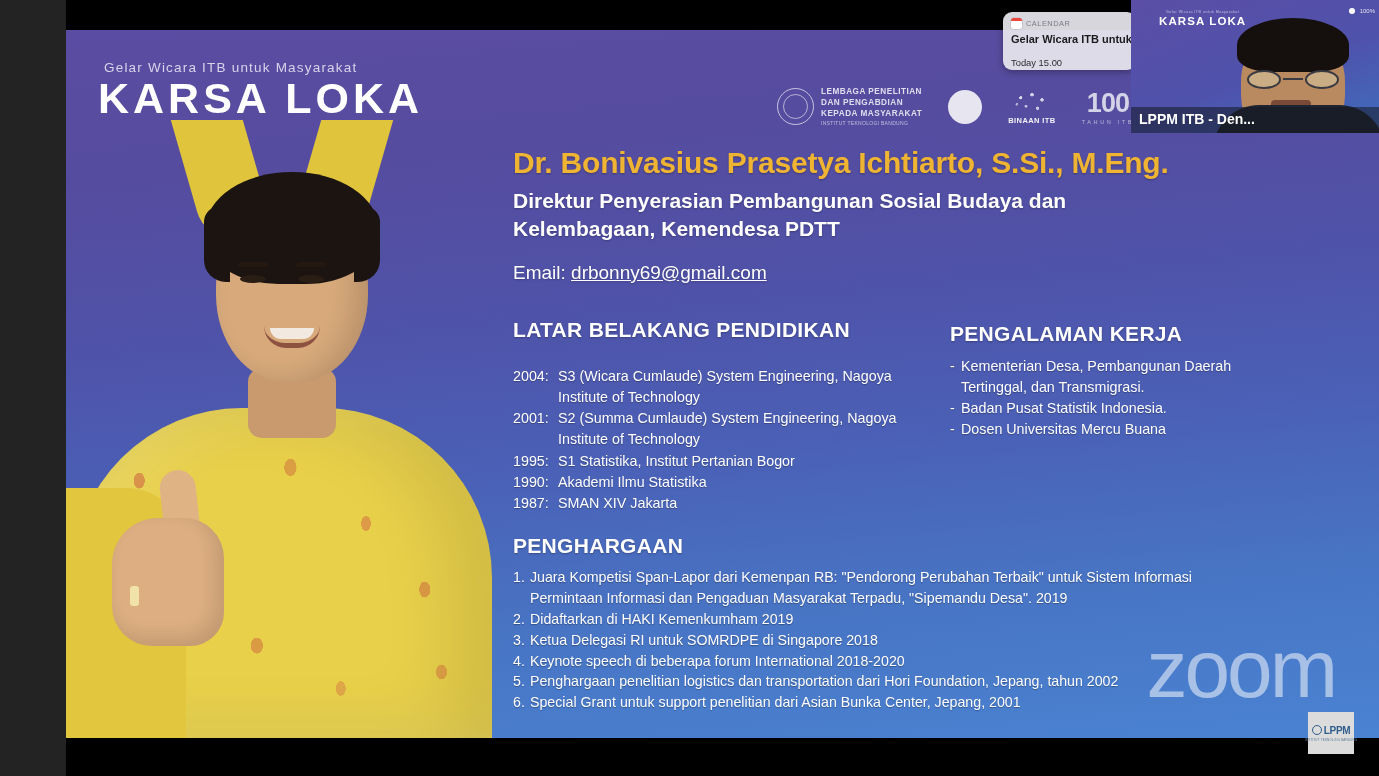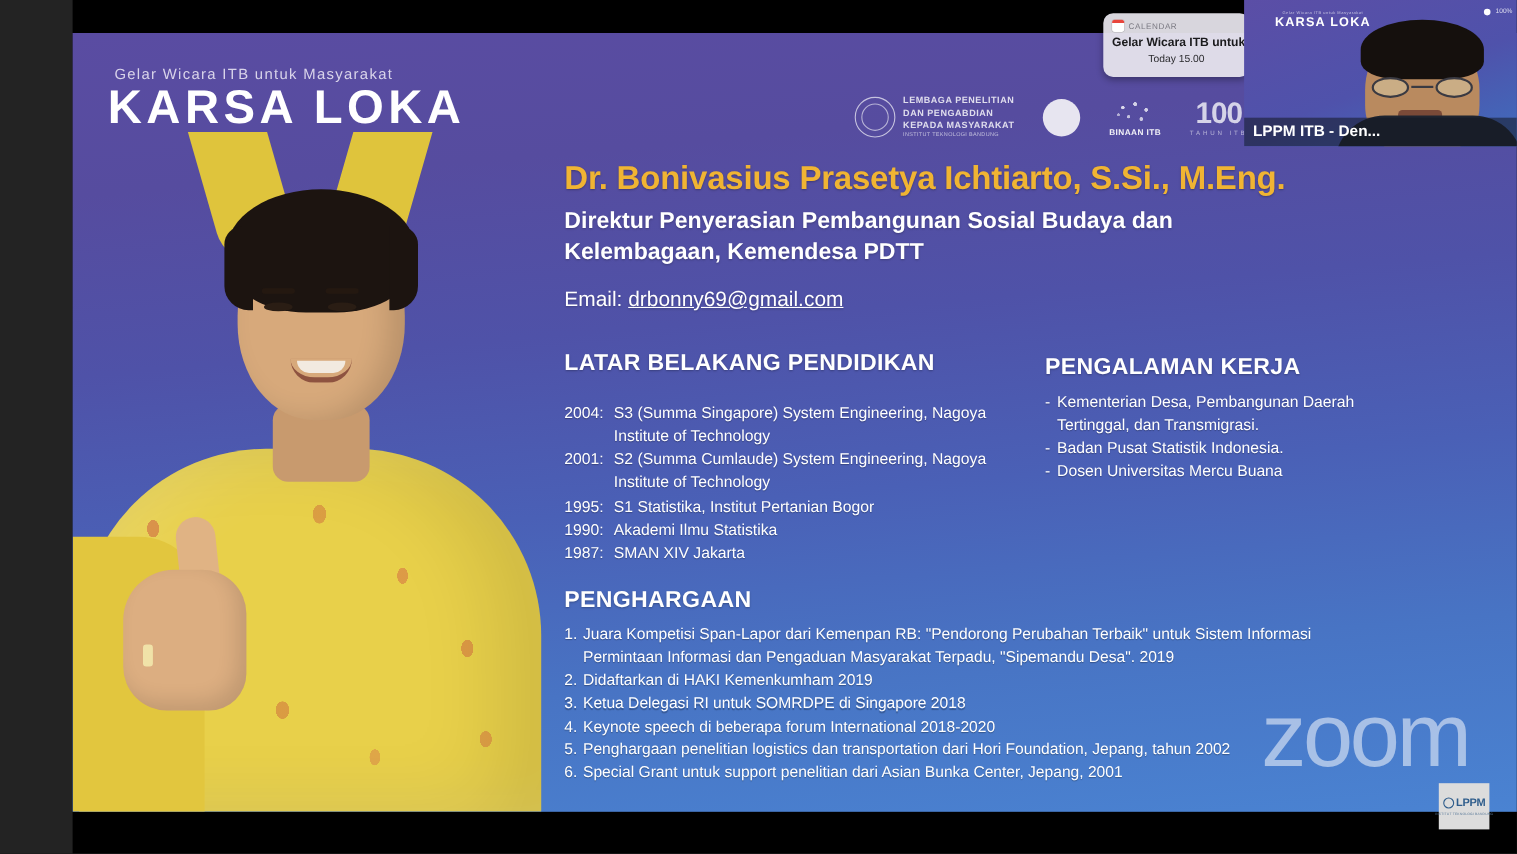--- a/index.html
+++ b/index.html
@@ -329,22 +329,21 @@
   #notif-app {
     color: #7b7a83; font-size: 7.4px; font-weight: 500;
     letter-spacing: .5px;
   }
   #notif-title {
     color: #1b1b1d; font-size: 11px; font-weight: 700;
     margin-top: 4px; white-space: nowrap;
   }
   #notif-time {
     color: #2b2b2e; font-size: 9.4px; font-weight: 400;
-    margin-top: 2px;
-    text-align: center;
+    margin-top: 12px;
   }
 
   
   #video-tile {
     position: absolute; left: 1131px; top: 0px;
     width: 248px; height: 133px;
     overflow: hidden;
     background: linear-gradient(160deg, #5b4ea6 0%, #4f52ab 55%, #3f6dbd 100%);
   }
   #vt-brand {
@@ -507,21 +506,21 @@
     <div id="speaker-email">
       <span>Email:</span>
       <span class="addr">drbonny69@gmail.com</span>
     </div>
 
     <div id="edu-block">
       <div class="sec-heading">LATAR BELAKANG PENDIDIKAN</div>
       <div id="edu-list">
         <div class="edu-row">
           <span class="edu-year">2004:</span>
-          <span class="edu-text">S3 (Summa Singapore) System Engineering, Nagoya Institute of Technology</span>
+          <span class="edu-text">S3 (Wicara Cumlaude) System Engineering, Nagoya Institute of Technology</span>
         </div>
         <div class="edu-row">
           <span class="edu-year">2001:</span>
           <span class="edu-text">S2 (Summa Cumlaude) System Engineering, Nagoya Institute of Technology</span>
         </div>
         <div class="edu-row">
           <span class="edu-year">1995:</span>
           <span class="edu-text">S1 Statistika, Institut Pertanian Bogor</span>
         </div>
         <div class="edu-row">

